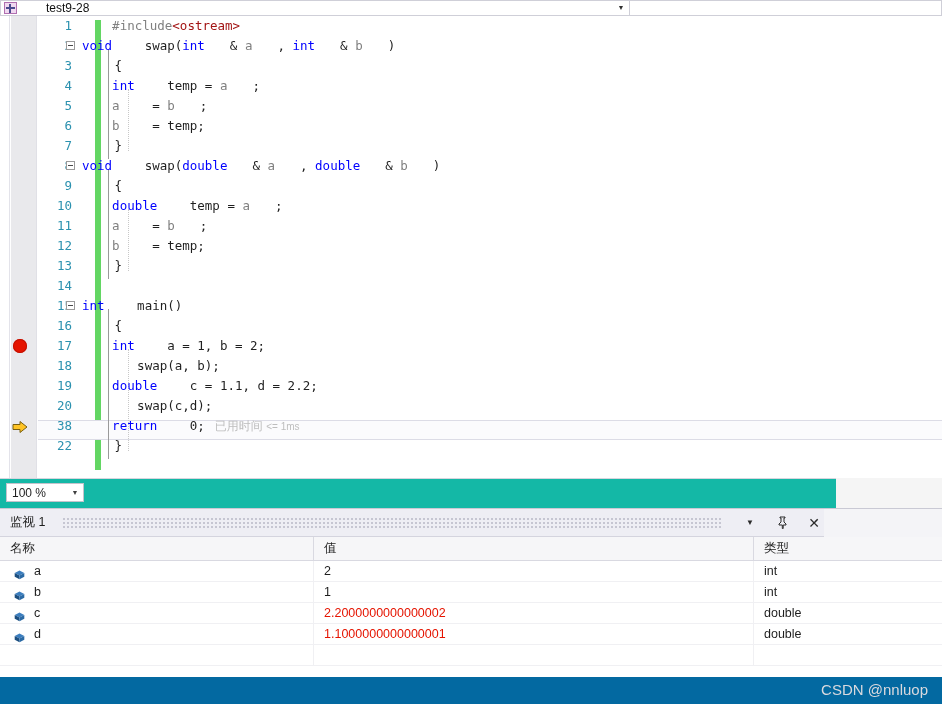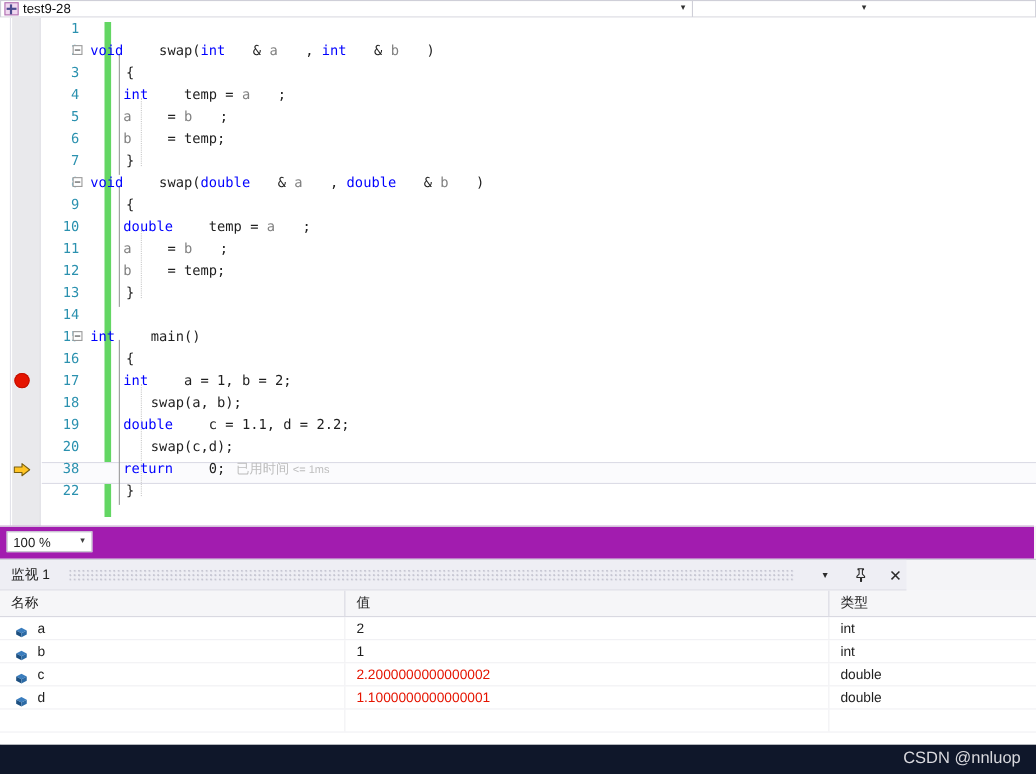--- a/index.html
+++ b/index.html
@@ -29,20 +29,21 @@
   .combo {
     position: relative;
     height: 16px;
     background: #ffffff;
     border: 1px solid #cfcfd8;
     box-sizing: border-box;
     display: flex;
     align-items: center;
     font-size: 12px;
     color: #1e1e1e;
+    gap: 25px;
   }
   .combo.left { width: 630px; }
   .combo.right { width: 312px; border-left: none; flex-direction: column; }
   .combo-icon {
     width: 13px; height: 12px;
     margin: 0 3px 0 3px;
     background: #f0d8f0;
     border: 1px solid #b06fb0;
     box-sizing: border-box;
     position: relative;
@@ -197,22 +198,22 @@
     font-family: "Liberation Sans", sans-serif;
     font-size: 12px;
   }
   .elapsed .ms {
     font-size: 10px;
   }
 
   
   .zoombar {
     position: absolute; left: 0; top: 478px;
-    width: 940px; height: 30px;
-    background: #a21caf;
+    width: 836px; height: 30px;
+    background: #14b8a6;
     border-top: 1px solid #d6d6de;
     box-sizing: border-box;
     padding-left: 44px;
   }
   .zoom-combo {
     position: absolute;
     left: 6px; top: 4px;
     width: 78px; height: 19px;
     background: #ffffff;
     border: 1px solid #c3c3cc;
@@ -322,21 +323,21 @@
   .val-changed { color: #e51400; }
   .var-icon {
     position: absolute;
     left: 14px; top: 5px;
     width: 11px; height: 10px;
   }
   .watch-footer {
     position: absolute;
     left: 0; top: 168px;
     width: 942px; height: 28px;
-    background: #0f172a;
+    background: #0369a1;
   }
   .watermark {
     position: absolute;
     right: 14px; top: 4px;
     font-size: 15px;
     color: #d9d9de;
     font-family: "Liberation Sans", sans-serif;
     white-space: nowrap;
   }
   .vsep {
@@ -381,21 +382,21 @@
     <div class="cur-line-hl" style="top:404px"></div>
 
     <div class="vline" style="top:33px;height:110px"></div>
     <div class="vline" style="top:153px;height:110px"></div>
     <div class="vline" style="top:293px;height:150px"></div>
     <div class="vguide" style="top:73px;height:62px"></div>
     <div class="vguide" style="top:193px;height:62px"></div>
     <div class="vguide" style="top:333px;height:102px"></div>
 
     <div id="code-lines">
-        <div class="line"><span class="ln">1</span></div>
+        <div class="line"><span class="ln">1</span><span class="code">    <span class="pp">#include</span><span class="str">&lt;ostream&gt;</span></span></div>
         <div class="line"><span class="ln">2</span><span class="fold"></span><span class="code"><span class="kw">void</span><span class="pl"> swap(</span><span class="kw">int</span><span class="pl">&amp; </span><span class="id">a</span><span class="pl">, </span><span class="kw">int</span><span class="pl">&amp; </span><span class="id">b</span><span class="pl">)</span></span></div>
         <div class="line"><span class="ln">3</span><span class="code"> <span class="pl">{</span></span></div>
         <div class="line"><span class="ln">4</span><span class="code">    <span class="kw">int</span><span class="pl"> temp = </span><span class="id">a</span><span class="pl">;</span></span></div>
         <div class="line"><span class="ln">5</span><span class="code">    <span class="id">a</span><span class="pl"> = </span><span class="id">b</span><span class="pl">;</span></span></div>
         <div class="line"><span class="ln">6</span><span class="code">    <span class="id">b</span><span class="pl"> = temp;</span></span></div>
         <div class="line"><span class="ln">7</span><span class="code"> <span class="pl">}</span></span></div>
         <div class="line"><span class="ln">8</span><span class="fold"></span><span class="code"><span class="kw">void</span><span class="pl"> swap(</span><span class="kw">double</span><span class="pl">&amp; </span><span class="id">a</span><span class="pl">, </span><span class="kw">double</span><span class="pl">&amp; </span><span class="id">b</span><span class="pl">)</span></span></div>
         <div class="line"><span class="ln">9</span><span class="code"> <span class="pl">{</span></span></div>
         <div class="line"><span class="ln">10</span><span class="code">    <span class="kw">double</span><span class="pl"> temp = </span><span class="id">a</span><span class="pl">;</span></span></div>
         <div class="line"><span class="ln">11</span><span class="code">    <span class="id">a</span><span class="pl"> = </span><span class="id">b</span><span class="pl">;</span></span></div>

